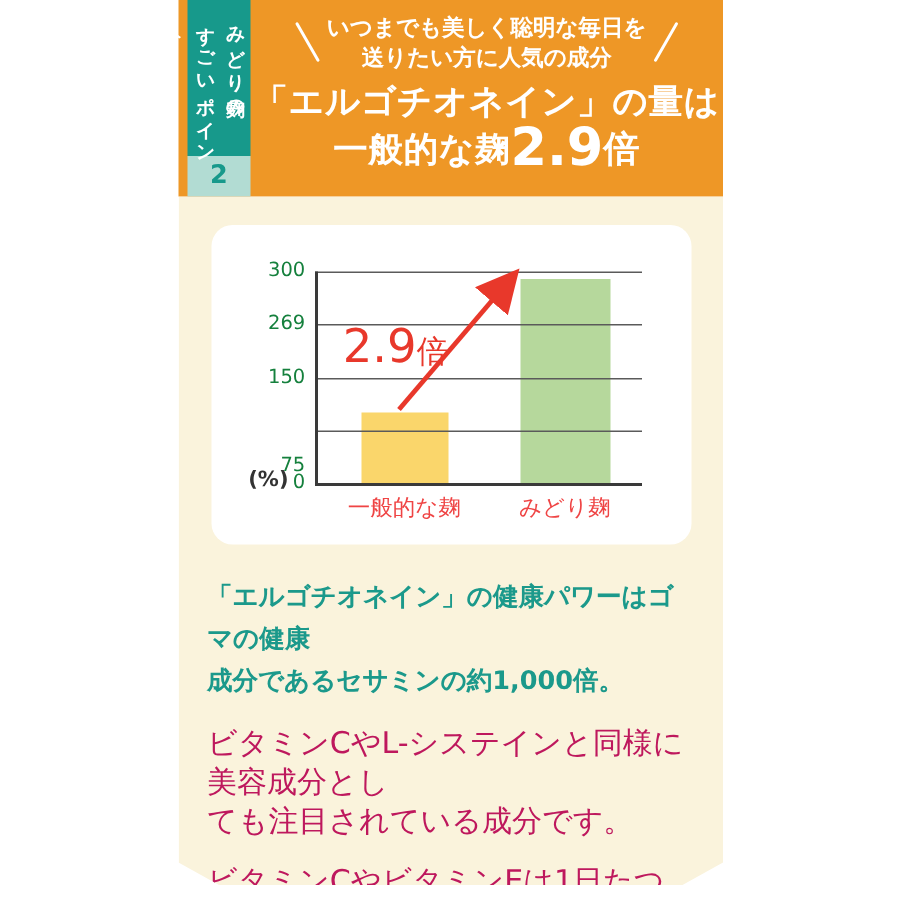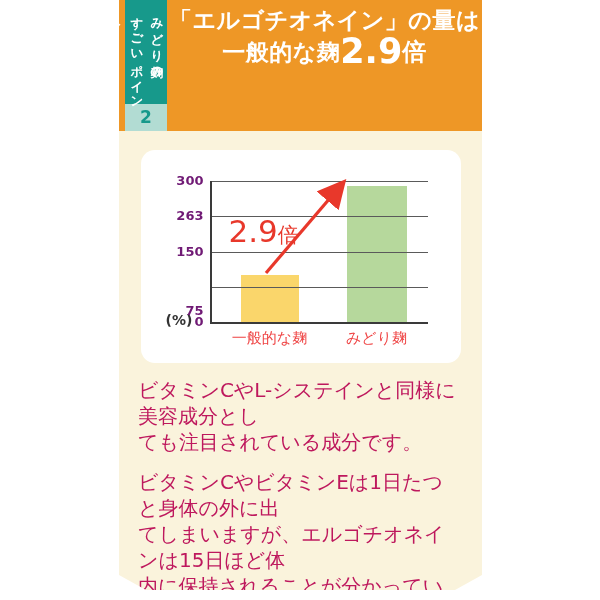--- a/index.html
+++ b/index.html
@@ -34,21 +34,21 @@
     clip-path:polygon(0 0,100% 0,100% calc(100% - 15px),calc(100% - 27px) 100%,27px 100%,0 calc(100% - 15px)); }
 
   
   .chart-card { position:relative; width:320px; height:213px; margin:0 auto; background:#fff; border-radius:14px; }
   .chart { position:absolute; inset:0; }
   .bar { position:absolute; z-index:1; }
   .gridline { position:absolute; height:1px; background:#5a5a5a; z-index:2; }
   .gridline.baseline { height:2px; background:#3a3a3a; }
   .yaxis-line { position:absolute; left:69px; top:31px; width:2px; height:142px; background:#3a3a3a; z-index:2; }
   .ytick { position:absolute; left:0; width:63px; height:18px; line-height:18px; text-align:right;
-    font-size:13px; font-weight:bold; color:#701a75; }
+    font-size:13px; font-weight:normal; color:#15803d; }
   .xtick { position:absolute; top:179px; transform:translateX(-50%); font-size:15px; color:#ef4444; white-space:nowrap; }
   .unit-label { position:absolute; left:25px; top:162px; font-size:14px; font-weight:bold; color:#333; }
   .annotation { position:absolute; left:88px; top:66px; color:var(--red,#e8382b); font-weight:normal; line-height:1; z-index:4; }
   .annotation-value { font-size:31px; }
   .annotation-suffix { font-size:21px; }
   .arrow-svg { position:absolute; inset:0; width:100%; height:100%; z-index:3; pointer-events:none; }
 
   
   .para { font-size:20px; line-height:26px; color:#be185d; white-space:pre-line; margin-top:14px; }
   .para.emphasis { margin-top:21px; color:var(--teal-text,#1b998b); font-weight:bold; font-size:17px; line-height:28px; }
@@ -58,20 +58,26 @@
 
 <div class="column">
 
   <header class="header">
     <div class="side-tab">
       <div class="side-tab-label">みどり麹の
 すごいポイント</div>
       <div class="side-tab-number">2</div>
     </div>
     <div class="header-content">
+      <div class="subtitle-row">
+        <span class="slash slash-left"></span>
+        <div class="subtitle">いつまでも美しく聡明な毎日を
+送りたい方に人気の成分</div>
+        <span class="slash slash-right"></span>
+      </div>
       <h1 class="title">
         <span class="title-line1">「エルゴチオネイン」の量は</span>
         <span class="title-line2"><span>一般的な麹</span><span class="title-big">2.9</span><span class="title-suffix">倍</span></span>
       </h1>
     </div>
   </header>
 
   <section class="panel">
     <div class="chart-card">
       <div class="chart">
@@ -81,34 +87,36 @@
             <defs>
               <marker id="ah" markerWidth="9" markerHeight="9" refX="5" refY="4.5" orient="auto">
                 <path d="M0,0 L9,4.5 L0,9 Z" fill="#e8382b"></path>
               </marker>
             </defs>
             <line x1="125" y1="123" x2="197" y2="38.69999999999999" stroke="#e8382b" stroke-width="3.2" marker-end="url(#ah)"></line>
           </svg>
       <div class="gridline" style="left: 69px; width: 218px; top: 31px;"></div>
           <div class="ytick" style="top: 22px;">300</div>
           <div class="gridline" style="left: 69px; width: 218px; top: 66.25px;"></div>
-          <div class="ytick" style="top: 57.25px;">263</div>
+          <div class="ytick" style="top: 57.25px;">269</div>
           <div class="gridline" style="left: 69px; width: 218px; top: 101.5px;"></div>
           <div class="ytick" style="top: 92.5px;">150</div>
           <div class="gridline" style="left: 69px; width: 218px; top: 136.75px;"></div>
           <div class="ytick" style="top: 127.75px; margin-top: 24px;">75</div>
           <div class="gridline baseline" style="left: 69px; width: 218px; top: 172px;"></div>
           <div class="ytick" style="top: 163px;">0</div>
           <div class="yaxis-line"></div>
           <div class="bar" style="left: 100px; width: 58px; top: 125px; height: 47px; background: rgb(250, 214, 107);"></div>
           <div class="xtick" style="left: 129px;">一般的な麹</div>
           <div class="bar" style="left: 206px; width: 60px; top: 35.7px; height: 136.3px; background: rgb(182, 216, 156);"></div>
           <div class="xtick" style="left: 236px;">みどり麹</div>
         </div>
     </div>
+    <p class="para emphasis">「エルゴチオネイン」の健康パワーはゴマの健康
+成分であるセサミンの約1,000倍。</p>
     <p class="para">ビタミンCやL-システインと同様に美容成分とし
 ても注目されている成分です。</p>
     <p class="para">ビタミンCやビタミンEは1日たつと身体の外に出
 てしまいますが、エルゴチオネインは15日ほど体
 内に保持されることが分かっています。</p>
   </section>
 
 </div>
 
 </body></html>

